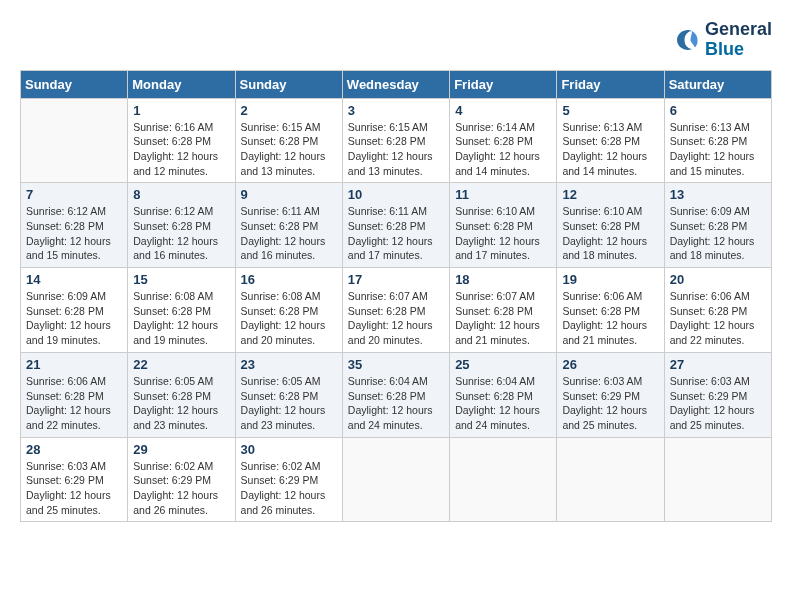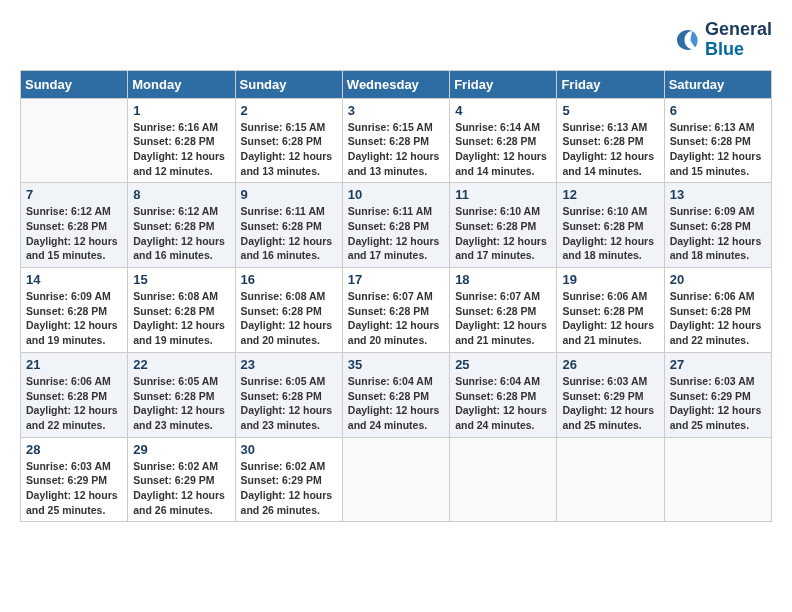--- a/index.html
+++ b/index.html
@@ -75,21 +75,20 @@
       font-size: 13px;
       font-weight: bold;
       color: #1a3a5c;
       display: block;
       margin-bottom: 2px;
     }
     .day-info {
       color: #333;
       line-height: 1.4;
       font-size: 10.5px;
-      font-weight: bold;
     }
     .row-stripe td {
       background: #f0f4f8;
     }
   </style>
 </head>
 <body>
 
 <div class="header">
   <div class="logo">

